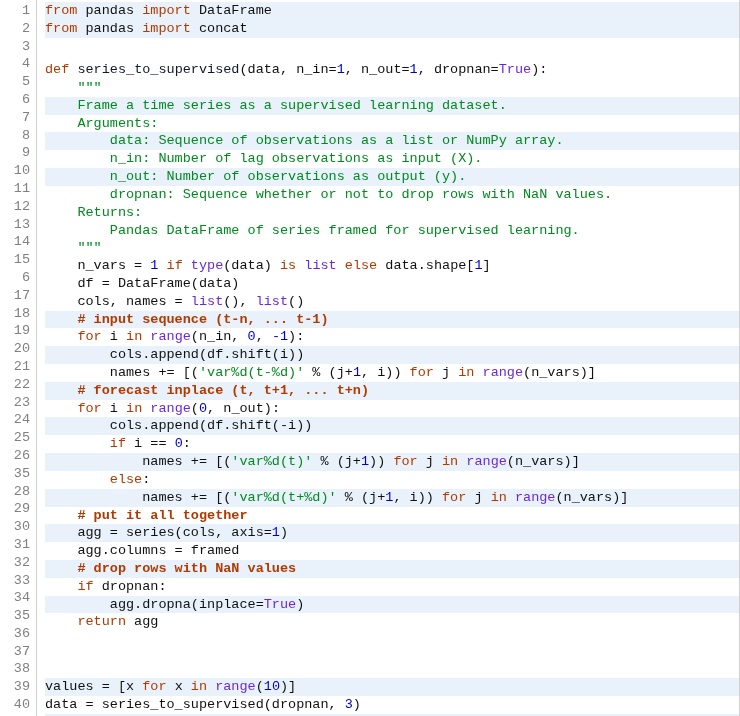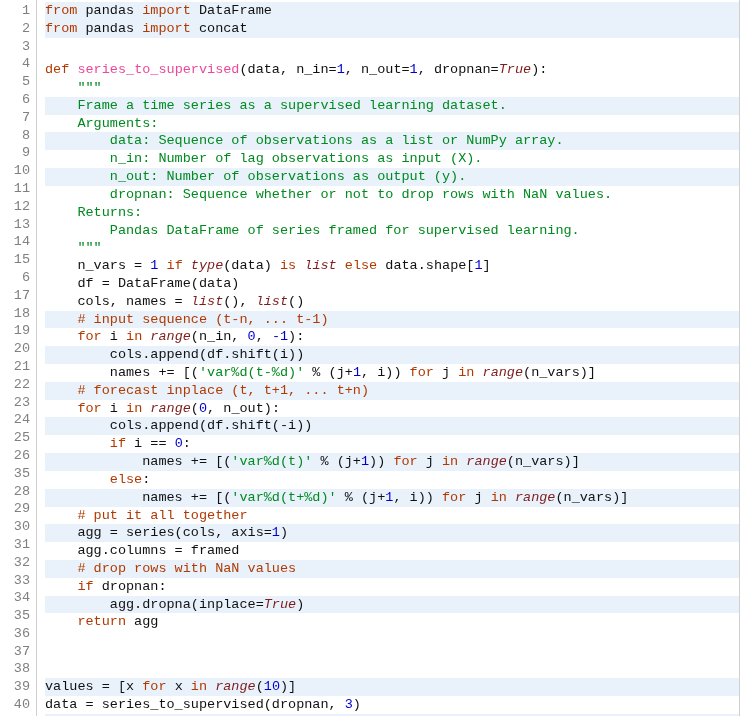--- a/index.html
+++ b/index.html
@@ -42,25 +42,25 @@
     display: inline-block;
     width: 100%;
   }
   .code .line {
     display: inline-block;
     width: 100%;
     height: 17.8px;
   }
   .t0 { color: #111; }     
   .kw { color: #b23a00; }  
-  .df { color: #ec4899; }  
+  .df { color: #0f172a; }  
   .nm { color: #0000d0; }  
   .st { color: #008a1f; }  
-  .cm { color: #b23a00; }  
-  .bi { color: #7f1d1d; font-style: italic; }  
+  .cm { color: #b23a00; font-weight: bold; }  
+  .bi { color: #6d28d9; }  
 </style>
 </head>
 <body>
 
 <div class="code-container">
   <div class="gutter" id="gutter">
       <div>1</div>
       <div>2</div>
       <div>3</div>
       <div>4</div>

